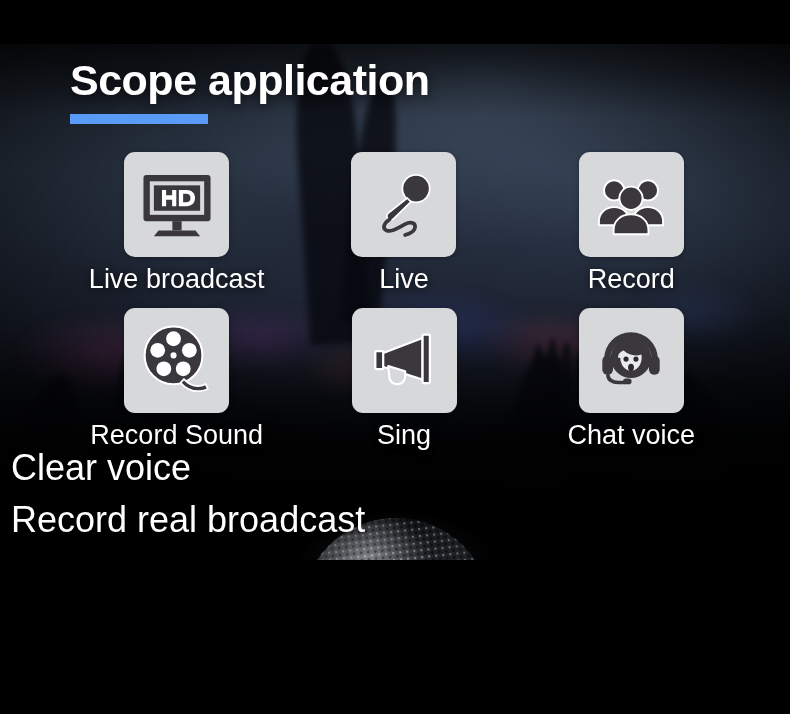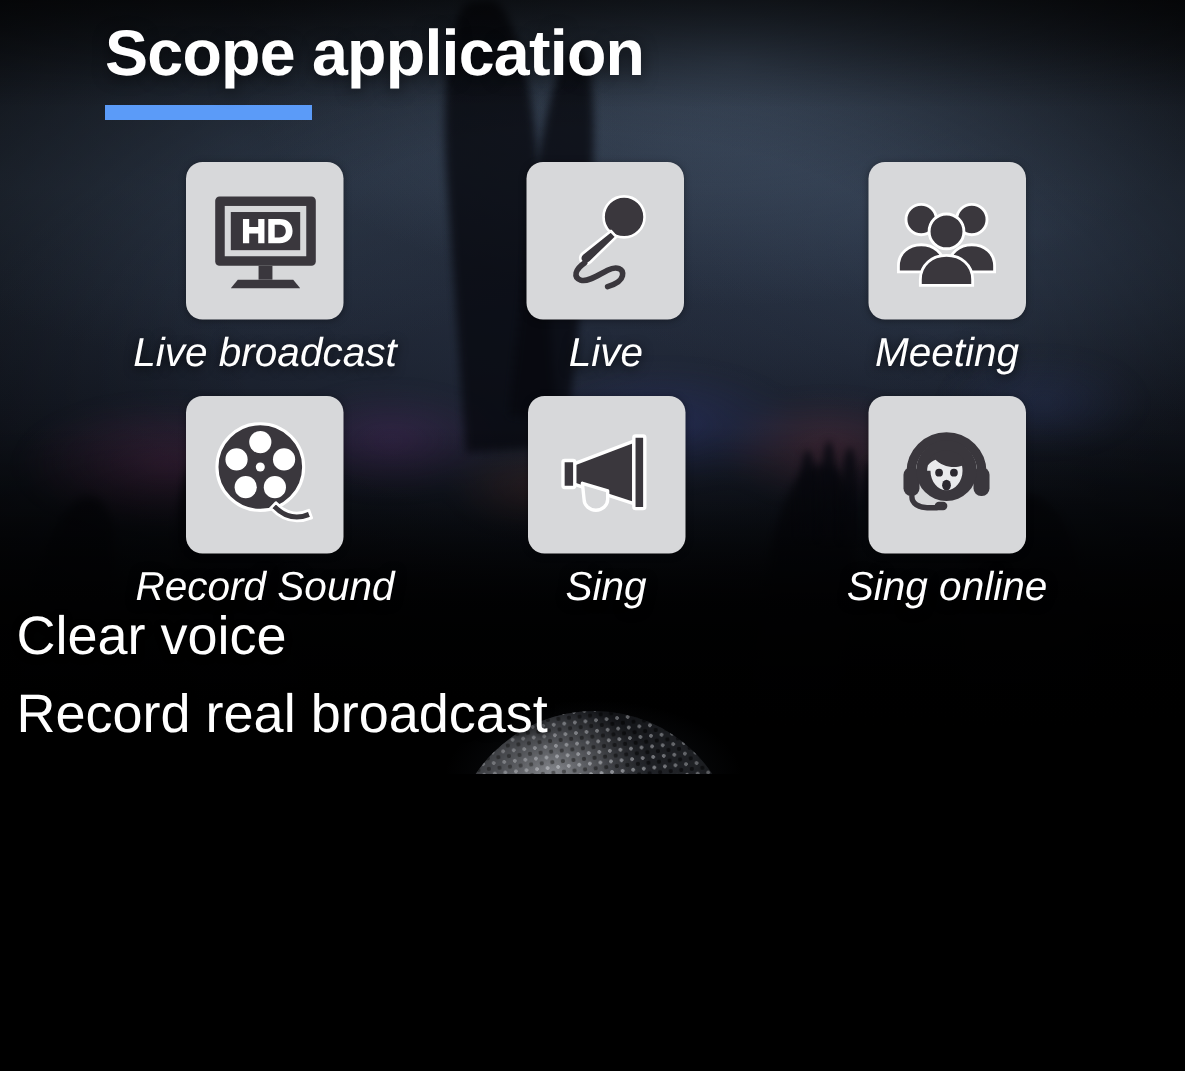--- a/index.html
+++ b/index.html
@@ -11,20 +11,21 @@
     font-family: "Liberation Sans", sans-serif;
   }
 
   
   #stage {
     position: relative;
     width: 790px;
     height: 516px;
     overflow: hidden;
     background: #b91c1c;
+    margin-top: 44px;
   }
 
   
   .bg-layer {
     position: absolute;
     inset: 0;
     pointer-events: none;
   }
   .bg-base {
     background:
@@ -113,21 +114,20 @@
     margin: 0 auto;
     padding-left: 18px;
     box-sizing: border-box;
   }
   .grid-row.row-2 { margin-top: 13px; justify-content: flex-end; }
   .cell {
     width: 233px;
     display: flex;
     flex-direction: column;
     align-items: center;
-    font-style: italic;
   }
   .tile {
     width: 105px;
     height: 105px;
     border-radius: 11px;
     background: #d7d8da;
     display: flex;
     align-items: center;
     justify-content: center;
     box-shadow: 0 1px 5px rgba(0,0,0,0.35);
@@ -309,21 +309,21 @@
                 <circle cx="17" cy="19" r="9" fill="#3a373d"></circle>
                 <path d="M3.5 46.5c0-7.6 6.1-12.6 13.5-12.6s13.5 5 13.5 12.6v3.5H3.5v-3.5z" fill="#3a373d"></path>
                 <circle cx="47" cy="19" r="9" fill="#3a373d"></circle>
                 <path d="M33.5 46.5c0-7.6 6.1-12.6 13.5-12.6s13.5 5 13.5 12.6v3.5H33.5v-3.5z" fill="#3a373d"></path>
                 <circle cx="32" cy="26" r="10.3" fill="#3a373d"></circle>
                 <path d="M16.5 54.5c0-8.6 6.9-14.3 15.5-14.3s15.5 5.7 15.5 14.3V58h-31v-3.5z" fill="#3a373d"></path>
               </g>
             </svg>
           </span>
         </div>
-        <div class="cell-label">Meeting</div>
+        <div class="cell-label">Record</div>
       </div>
 
     </div>
 
     <div class="grid-row row-2">
 
       <div class="cell">
         <div class="tile">
           <span>
             <svg width="74" height="74" viewBox="0 0 64 64" fill="none">
@@ -368,21 +368,21 @@
               <path d="M32 18c-6.6 0-12 4.6-12 11.5 0 1.6.3 3.1.8 4.4 1.6-3.2 4-5.6 7.2-6.6 2.6 2.7 6.6 4.3 10.9 4.3 1.8 0 3.5-.3 5-.8.1-.4.1-.9.1-1.3C44 22.6 38.6 18 32 18z" fill="#3a373d"></path>
               <path d="M22.5 30c0 6.4 4.3 11.6 9.5 11.6S41.5 36.4 41.5 30c0-1-.1-2-.3-2.9-1.5.5-3.1.8-4.8.8-4.3 0-8.3-1.6-10.9-4.3-1.8.6-3.3 1.7-4.5 3.2-.3 1-.5 2.1-.5 3.2z" fill="#e9eaec"></path>
               <circle cx="27.6" cy="31.2" r="2.3" fill="#2c2930"></circle>
               <circle cx="36.4" cy="31.2" r="2.3" fill="#2c2930"></circle>
               <ellipse cx="32" cy="38.6" rx="2.6" ry="3.2" fill="#2c2930"></ellipse>
               <path d="M11.5 45.5c0 4 4 6.5 9 6.5h6" stroke="#3a373d" stroke-width="3.2" fill="none" stroke-linecap="round"></path>
               <rect x="25" y="48.5" width="7.5" height="5" rx="2.5" fill="#3a373d"></rect>
             </svg>
           </span>
         </div>
-        <div class="cell-label">Sing online</div>
+        <div class="cell-label">Chat voice</div>
       </div>
 
     </div>
   </div>
 
   <div class="mic">
     <div class="mic-glow"></div>
     <div class="mic-grille">
       <div class="mic-mesh"></div>
       <div class="mic-mesh-shade"></div>

